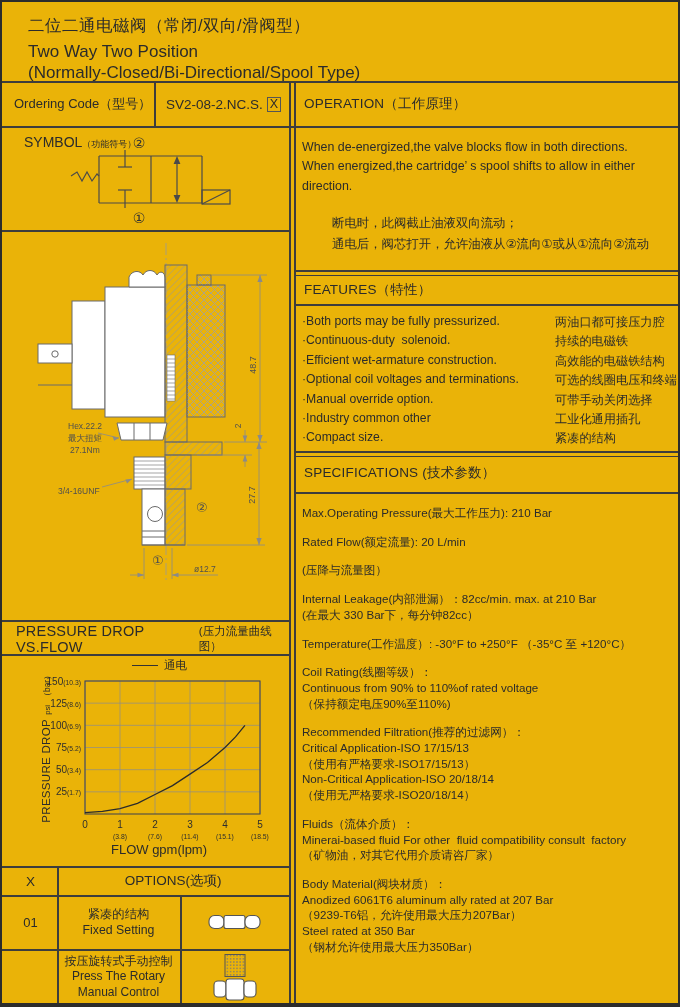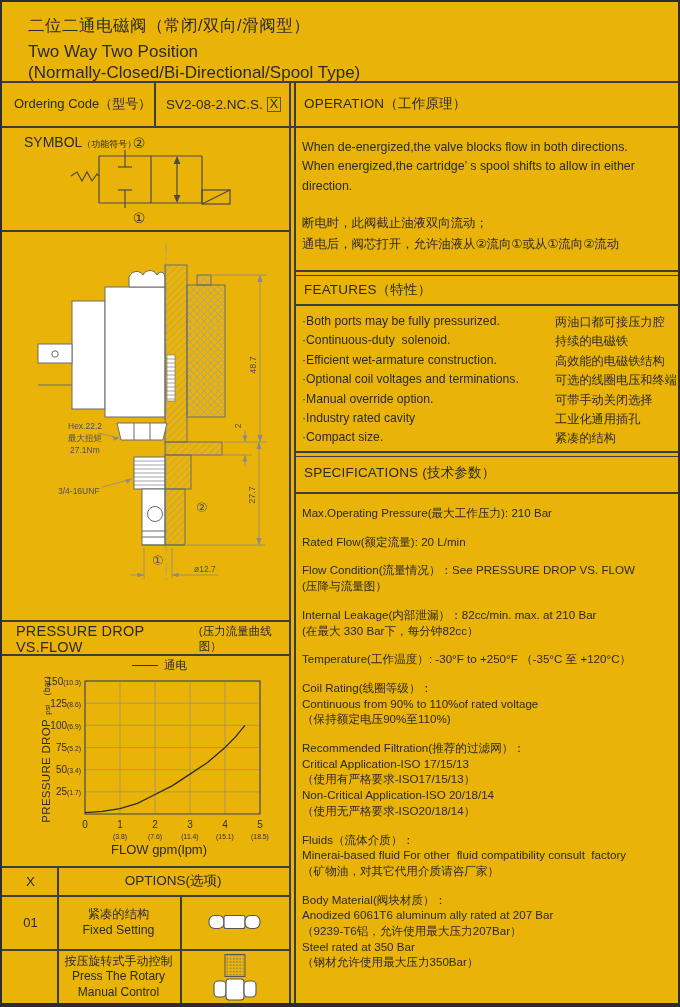--- a/index.html
+++ b/index.html
@@ -7,21 +7,21 @@
         font-family:"Liberation Sans","DejaVu Sans",sans-serif;
         border:2px solid #2c2c2c;border-bottom-width:4px;box-sizing:border-box;overflow:hidden;}
   .hl{position:absolute;background:#3d3d3d;height:1.5px;}
   .vl{position:absolute;background:#3d3d3d;width:1.5px;}
   .abs{position:absolute;}
   .flexc{display:flex;align-items:center;}
   .title-cn{font-size:16.5px;letter-spacing:.5px;margin-bottom:4px;}
   .title-en{font-size:17px;line-height:21px;}
   .sec-head{font-size:13.5px;letter-spacing:.2px;}
   .op-en{font-size:12.4px;line-height:19.3px;white-space:pre;}
-  .op-cn{font-size:12.4px;line-height:21px;white-space:pre;}
+  .op-cn{font-size:12.4px;line-height:21px;white-space:pre;margin-left:30px;}
   .feat-row{position:relative;height:19.4px;font-size:12.2px;}
   .feat-en{white-space:pre;}
   .feat-cn{position:absolute;left:253px;top:0;white-space:pre;}
   .spec-p{margin:0 0 13px 0;}
   .spec-line{font-size:11.6px;line-height:15.7px;white-space:pre;}
   .cell-center{display:flex;align-items:center;justify-content:center;text-align:center;}
   .xbox{display:inline-block;border:1px solid #555;padding:0 2px;margin-left:4px;line-height:13px;font-size:12.5px;}
   .chart-band-en{font-size:14.5px;letter-spacing:.2px;}
   .chart-band-cn{font-size:11.5px;margin-left:2px;}
   .legend-line{display:inline-block;width:26px;height:0;border-top:1.5px solid #333;margin-right:6px;}
@@ -212,37 +212,36 @@
     <div class="feat-row">
       <span class="feat-en">·Efficient wet-armature construction.</span>
       <span class="feat-cn">高效能的电磁铁结构</span></div>
     <div class="feat-row">
       <span class="feat-en">·Optional coil voltages and terminations.</span>
       <span class="feat-cn">可选的线圈电压和终端</span></div>
     <div class="feat-row">
       <span class="feat-en">·Manual override option.</span>
       <span class="feat-cn">可带手动关闭选择</span></div>
     <div class="feat-row">
-      <span class="feat-en">·Industry rated cavity</span>
+      <span class="feat-en">·Industry common other</span>
       <span class="feat-cn">工业化通用插孔</span></div>
     <div class="feat-row">
       <span class="feat-en">·Compact size.</span>
       <span class="feat-cn">紧凑的结构</span></div>
   </div>
 
   <div class="abs flexc sec-head" style="left:302px;top:456px;height:30px">SPECIFICATIONS (技术参数）</div>
   <div class="abs" style="left:300px;top:503px;width:374px">
     <div class="spec-p">
       <div class="spec-line">Max.Operating Pressure(最大工作压力): 210 Bar</div>
     </div>
     <div class="spec-p">
       <div class="spec-line">Rated Flow(额定流量): 20 L/min</div>
     </div>
     <div class="spec-p">
-      <div class="spec-line">Flow Condition(流量情况）：See PRESSURE DROP VS. FLOW</div>
       <div class="spec-line">(压降与流量图）</div>
     </div>
     <div class="spec-p">
       <div class="spec-line">Internal Leakage(内部泄漏）：82cc/min. max. at 210 Bar</div>
       <div class="spec-line">(在最大 330 Bar下，每分钟82cc）</div>
     </div>
     <div class="spec-p">
       <div class="spec-line">Temperature(工作温度）: -30°F to +250°F （-35°C 至 +120°C）</div>
     </div>
     <div class="spec-p">

